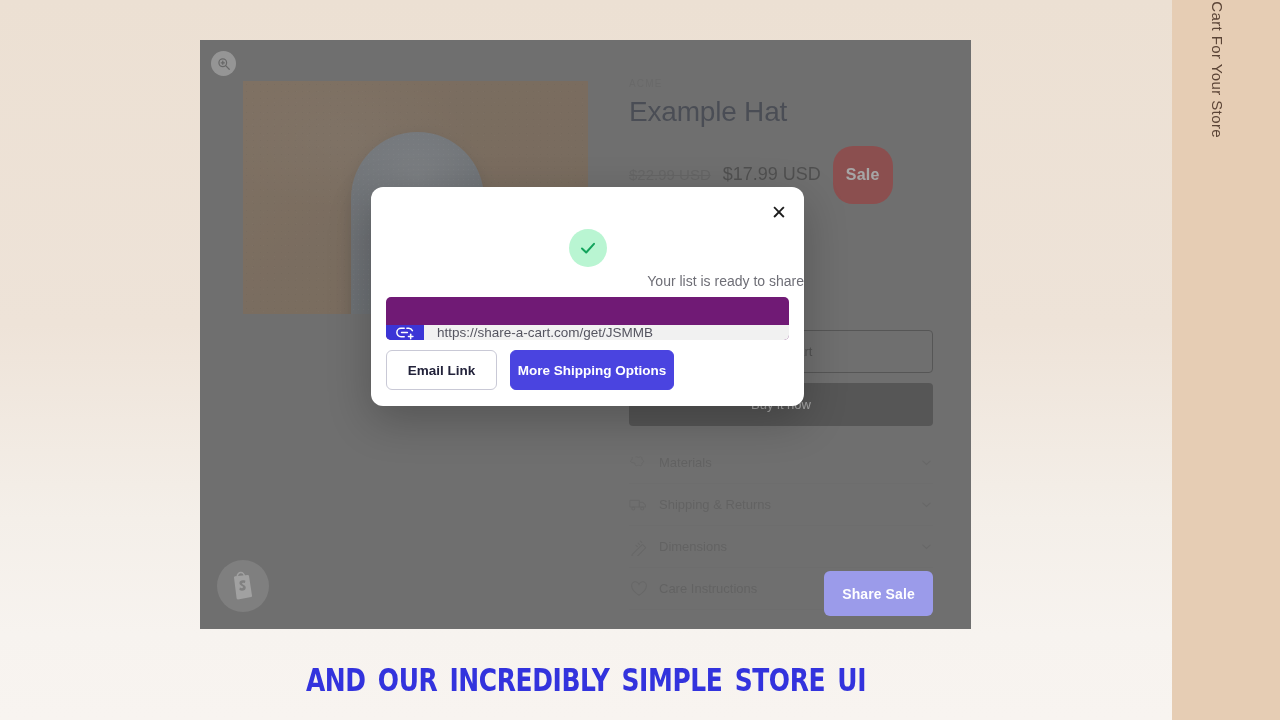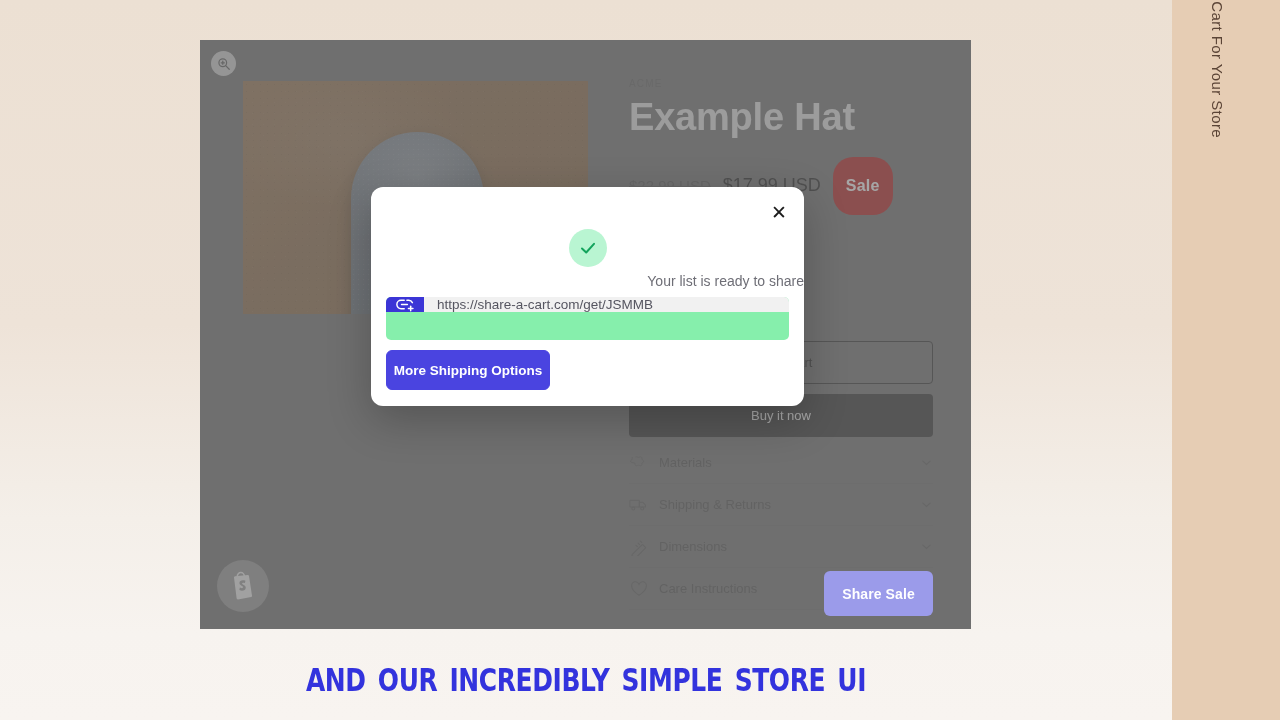--- a/index.html
+++ b/index.html
@@ -136,23 +136,23 @@
     padding-top: 38px;
   }
 
   .pi-vendor {
     font-size: 10px;
     letter-spacing: 1.2px;
     color: #5f5f5f;
     text-transform: uppercase;
   }
   .pi-title {
-    font-size: 38px;
-    font-weight: 700;
-    color: #e5e5e5;
+    font-size: 28px;
+    font-weight: 400;
+    color: #0f172a;
     margin-top: 8px;
     letter-spacing: -0.2px;
     line-height: 1.1;
   }
   .pi-price-row {
     display: flex;
     align-items: center;
     gap: 12px;
     margin-top: 18px;
   }
@@ -285,24 +285,24 @@
     width: 100%;
     text-align: right;
     font-size: 14px;
     color: #6e6e76;
   }
   #modal-linkrow {
     position: absolute;
     left: 15px; top: 110px;
     width: 403px; height: 43px;
     display: flex;
-    align-items: flex-start;
+    align-items: flex-end;
     border-radius: 5px;
     overflow: hidden;
-    background: #86efac;
+    background: #701a75;
   }
   #modal-link-icon {
     width: 38px;
     background: #3b35d6;
     display: flex; align-items: center; justify-content: center;
     flex: 0 0 38px;
   }
   #modal-link-value {
     flex: 1;
     display: flex; align-items: center;
@@ -503,18 +503,19 @@
         <path d="M12.6 3.2h2.1a4.8 4.8 0 0 1 4.3 2.7"></path>
         <line x1="6.4" y1="8" x2="13.2" y2="8"></line>
         <line x1="17" y1="10" x2="17" y2="15.2"></line>
         <line x1="14.4" y1="12.6" x2="19.6" y2="12.6"></line>
       </svg>
     </span>
     <input id="modal-link-value" readonly="" value="https://share-a-cart.com/get/JSMMB" style="">
   </div>
 
   <div id="modal-actions">
+    <div id="btn-email" class="m-btn ghost">Email Link</div>
     <div id="btn-more" class="m-btn primary">More Shipping Options</div>
   </div>
 
 </div>
 
 <div id="headline">And our incredibly simple Store UI</div>
 
 </body></html>

